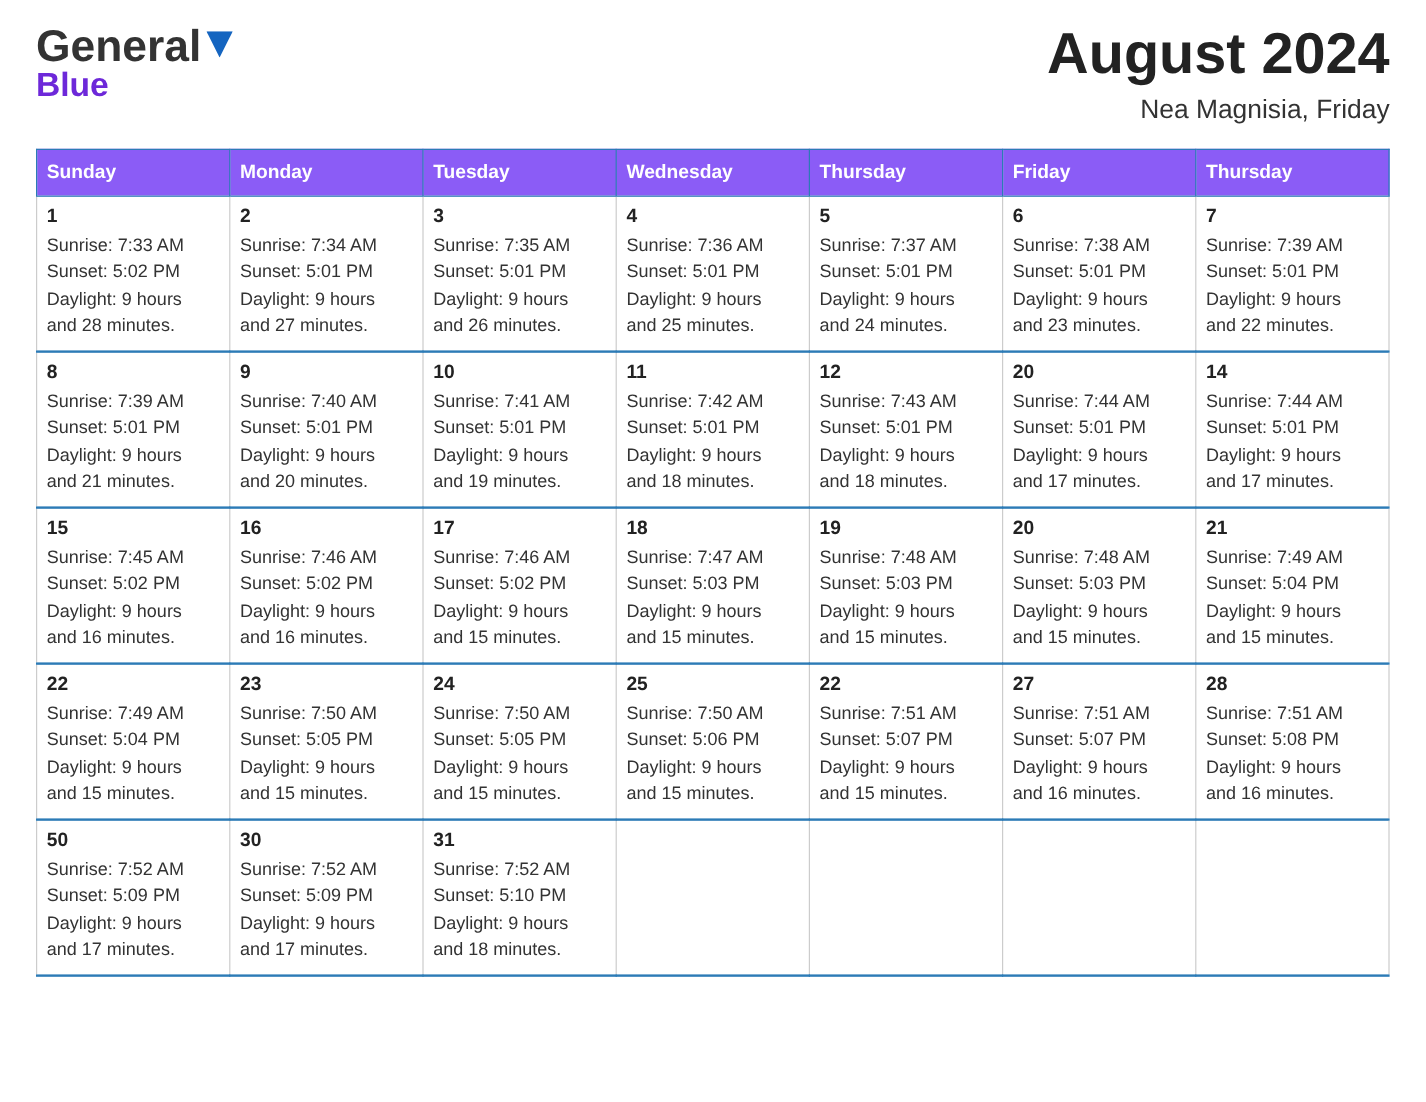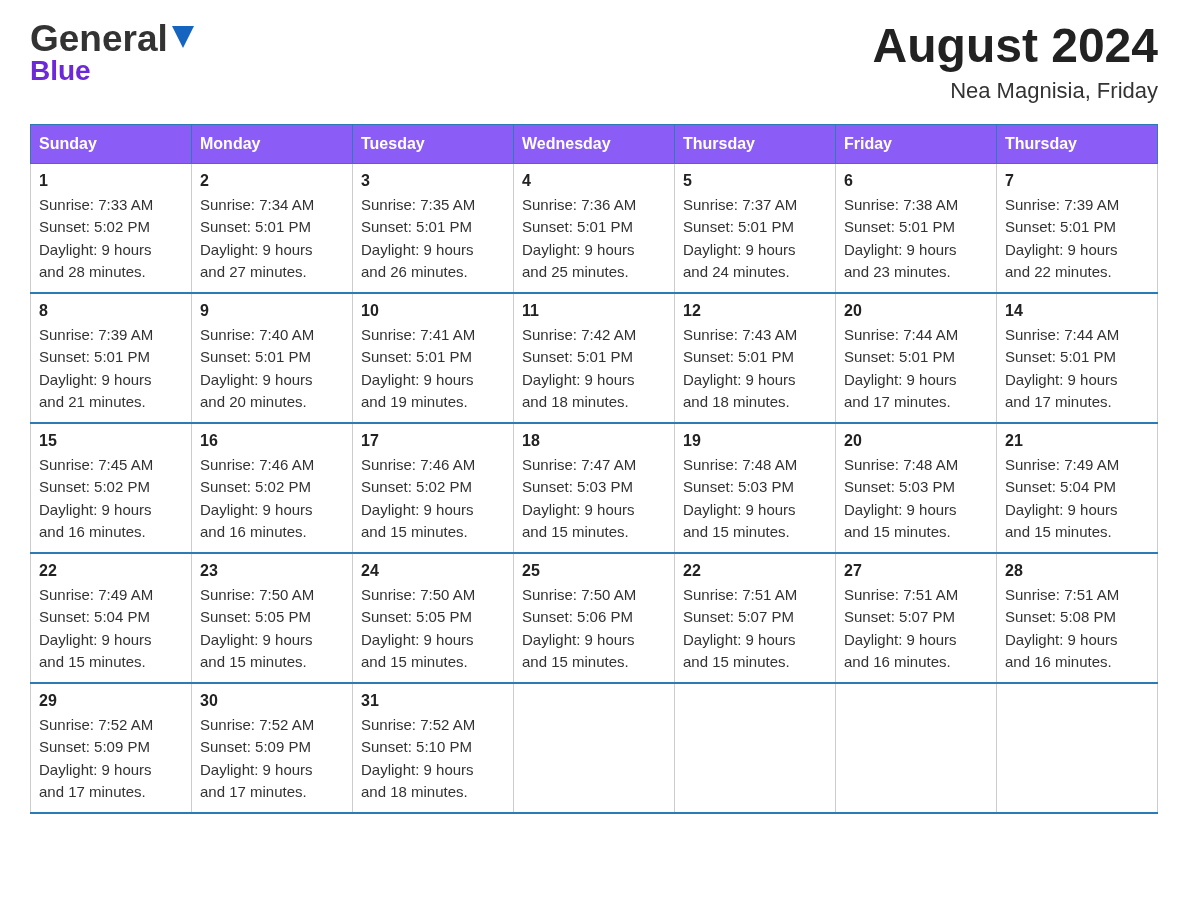--- a/index.html
+++ b/index.html
@@ -375,21 +375,21 @@
         <div class="day-info">
           Sunrise: 7:51 AM<br>
           Sunset: 5:08 PM<br>
           Daylight: 9 hours<br>
           and 16 minutes.
         </div>
       </td>
       </tr>
       <tr>
         <td>
-        <div class="day-number">29</div>
+        <div class="day-number">50</div>
         <div class="day-info">
           Sunrise: 7:52 AM<br>
           Sunset: 5:09 PM<br>
           Daylight: 9 hours<br>
           and 17 minutes.
         </div>
       </td>
         <td>
         <div class="day-number">30</div>
         <div class="day-info">

